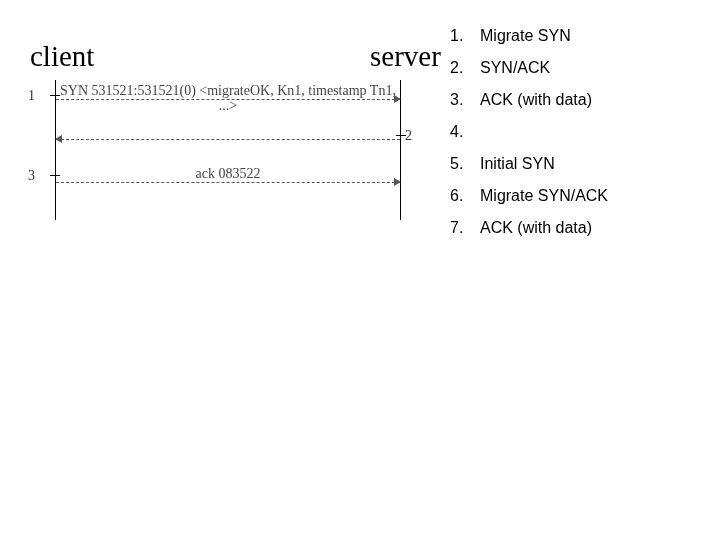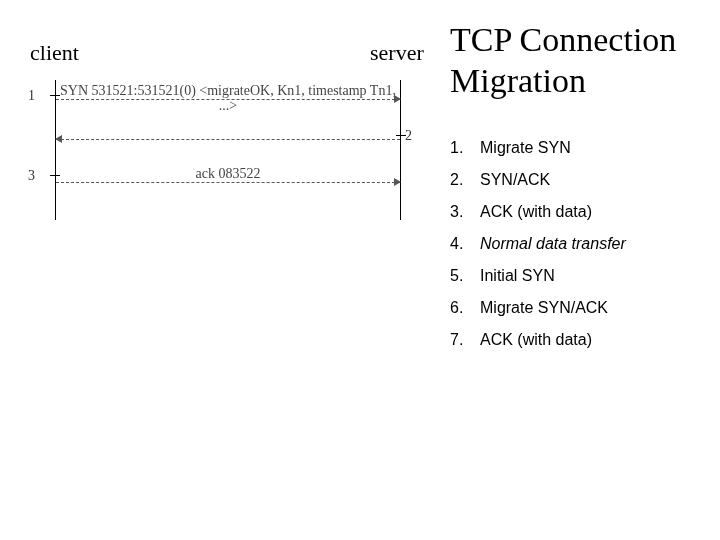--- a/index.html
+++ b/index.html
@@ -13,21 +13,21 @@
   }
   .left-panel {
     position: absolute;
     left: 20px;
     top: 40px;
     width: 400px;
     height: 180px;
   }
   .endpoint-label {
     position: absolute;
-    font-size: 22px;
+    font-size: 29px;
     color: #000;
   }
   .client-label { left: 10px; top: 0; }
   .server-label { left: 350px; top: 0; }
   .timeline {
     position: absolute;
     top: 40px;
     width: 1px;
     height: 140px;
     background: #000;
@@ -148,37 +148,35 @@
   <div class="msg-row row2 arrow-left">
     <div class="arrow-line"></div>
   </div>
   <div class="msg-row row3 arrow-right">
     <div class="msg-text">ack 083522</div>
     <div class="arrow-line"></div>
   </div>
 </div>
 
 <div class="right-panel">
-  <div class="title">TCP Connection Migration</div>
   <ol class="steps-list">
     <li>
         <span class="n">1.</span>
         <span class="t">Migrate SYN</span>
       </li>
     <li>
         <span class="n">2.</span>
         <span class="t">SYN/ACK</span>
       </li>
     <li>
         <span class="n">3.</span>
         <span class="t">ACK (with data)</span>
       </li>
     <li class="italic">
         <span class="n">4.</span>
-        <span class="t">Normal data transfer</span>
       </li>
     <li>
         <span class="n">5.</span>
         <span class="t">Initial SYN</span>
       </li>
     <li>
         <span class="n">6.</span>
         <span class="t">Migrate SYN/ACK</span>
       </li>
     <li>

